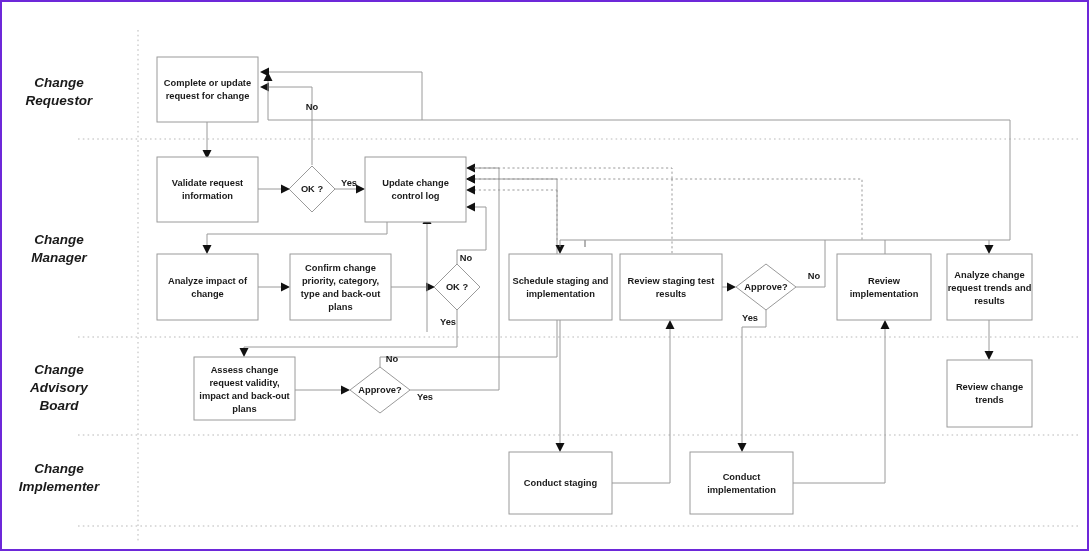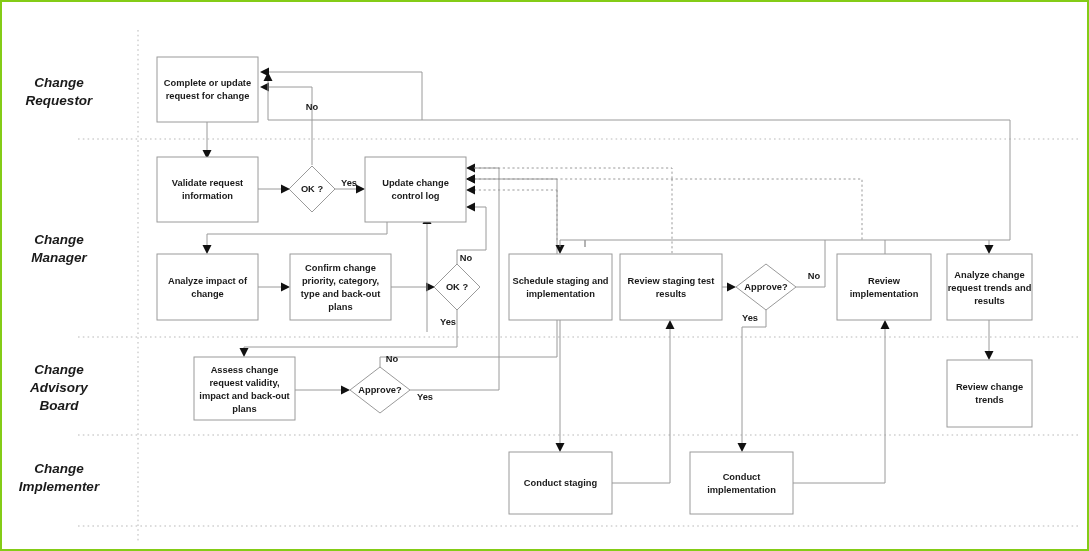--- a/index.html
+++ b/index.html
@@ -7,21 +7,21 @@
     padding: 0;
     background: #ffffff;
     font-family: "Liberation Sans", sans-serif;
   }
   #page {
     position: relative;
     width: 1089px;
     height: 551px;
     background: #ffffff;
     box-sizing: border-box;
-    border: 2px solid #84cc16;
+    border: 2px solid #6d28d9;
     overflow: hidden;
   }
   svg.canvas {
     position: absolute;
     left: 0;
     top: 0;
     width: 1089px;
     height: 551px;
     display: block;
   }

